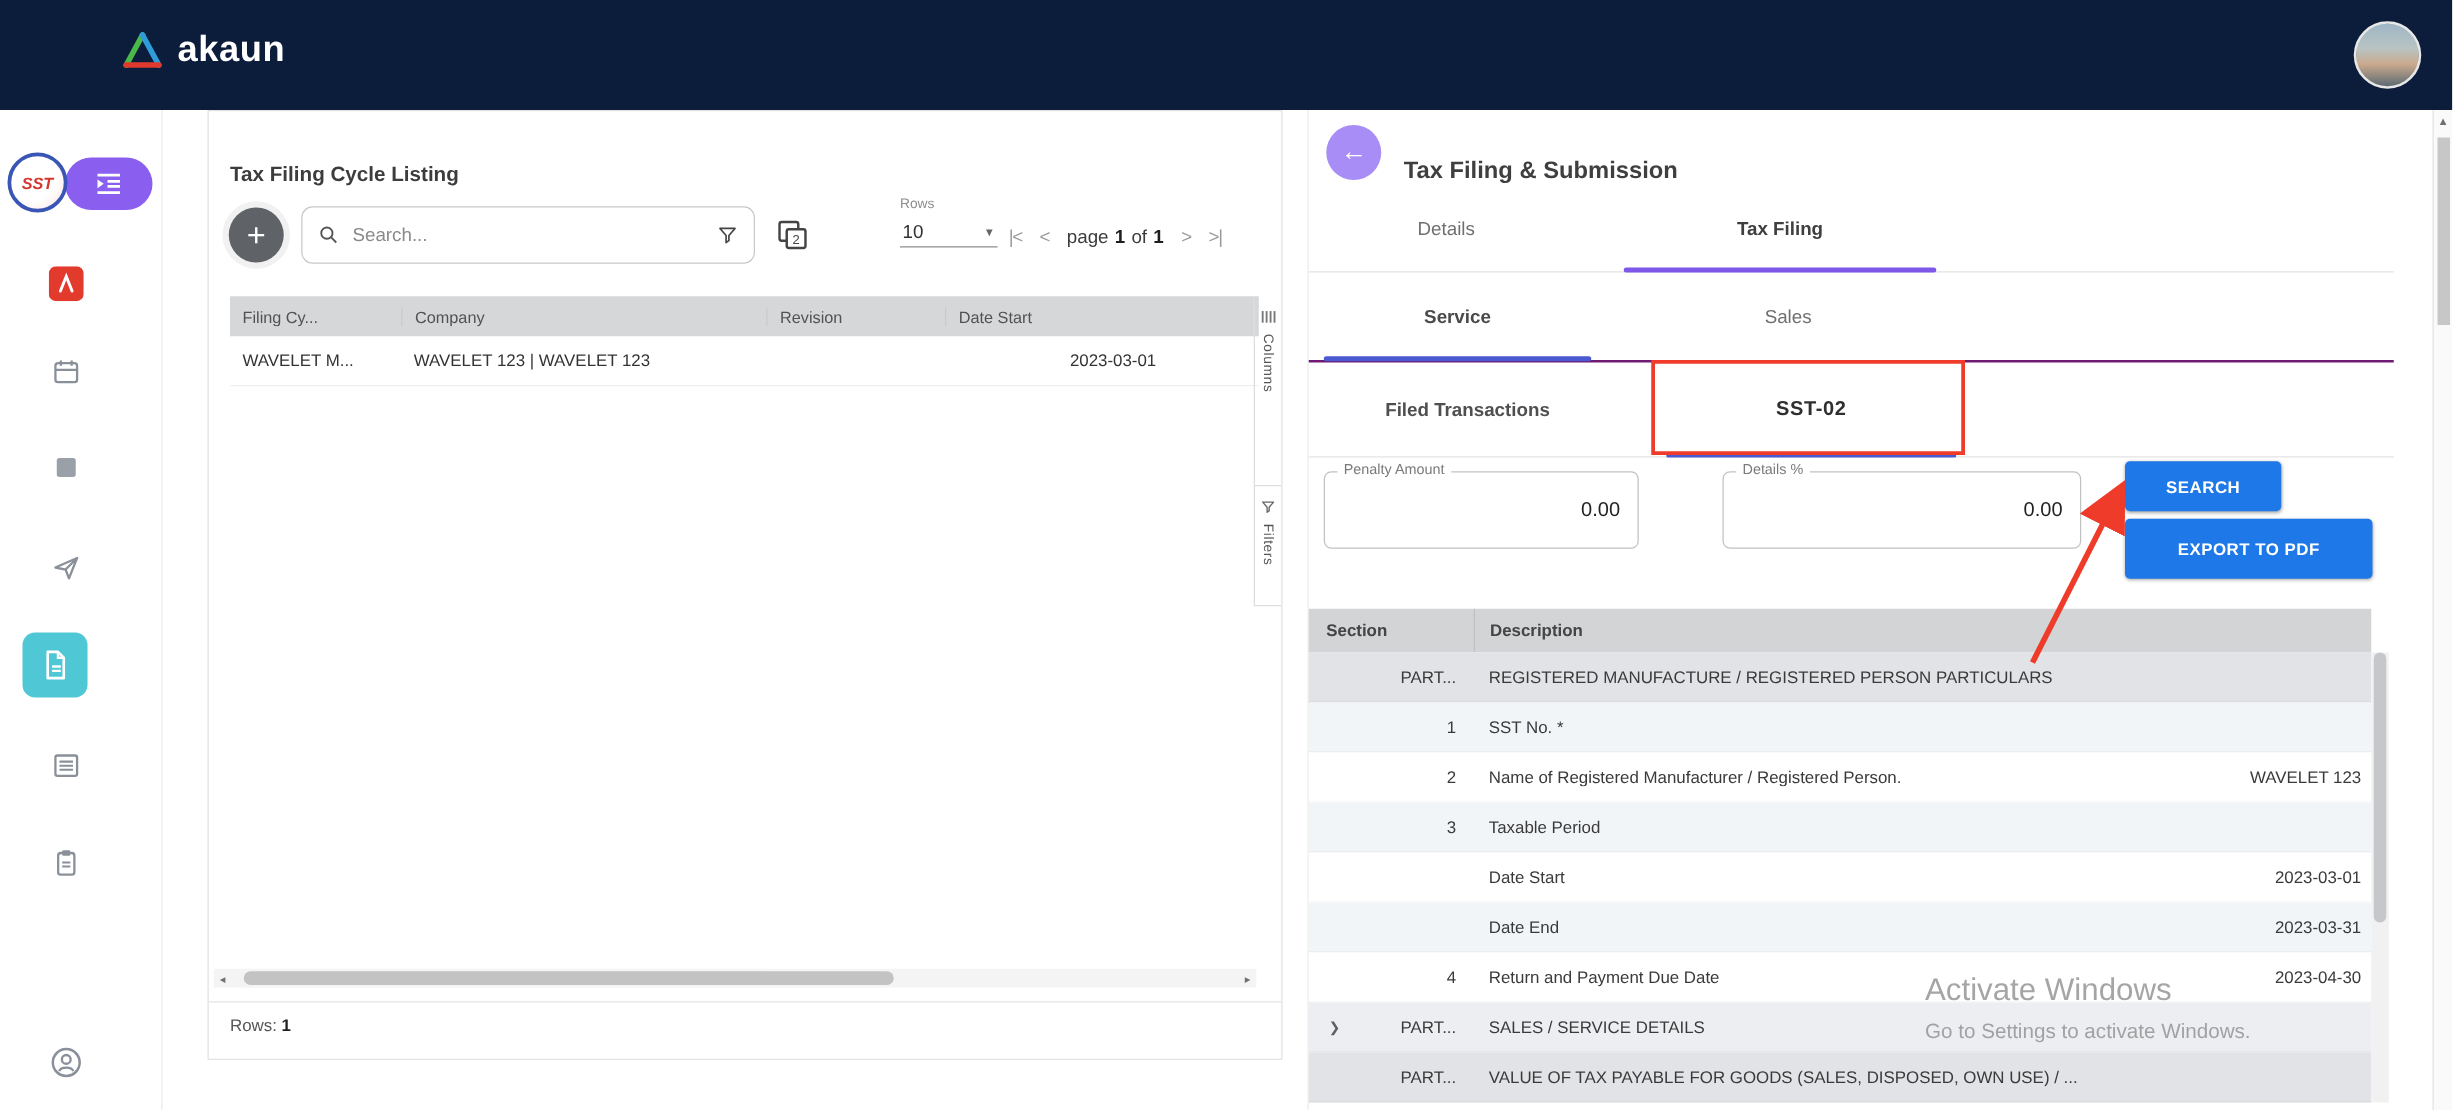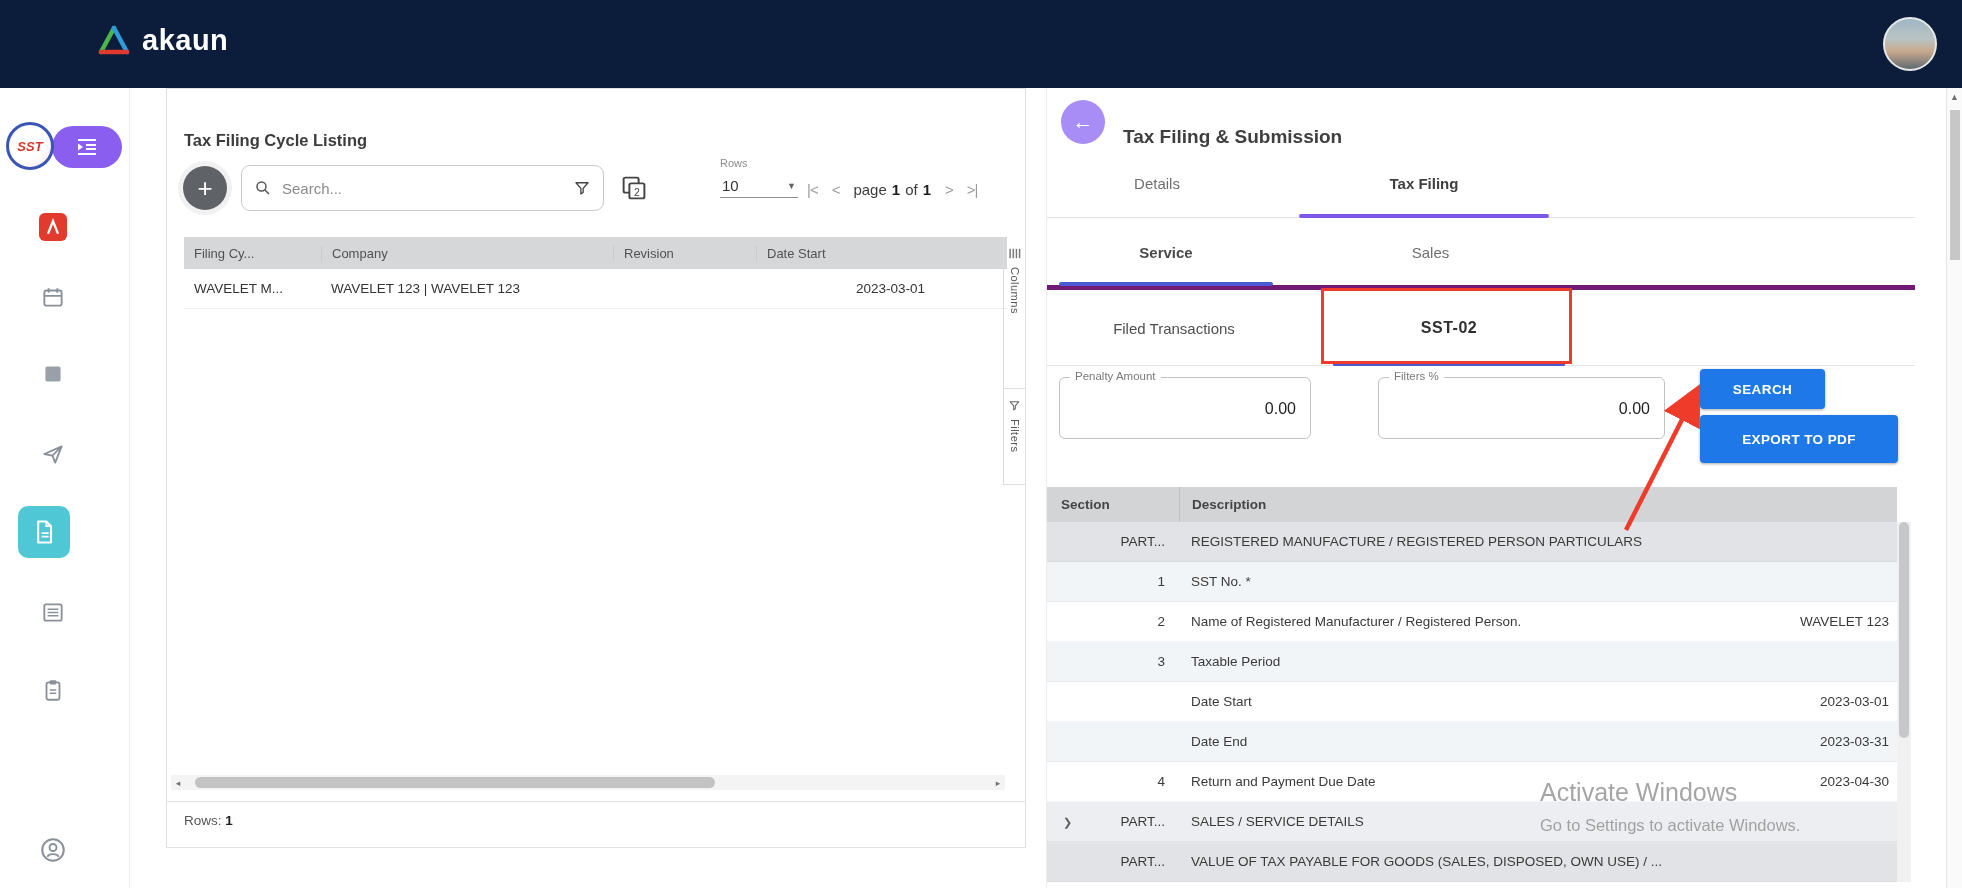--- a/index.html
+++ b/index.html
@@ -67,31 +67,31 @@
   .strip-label{writing-mode:vertical-rl;font-size:11px;color:#555;letter-spacing:.5px;margin-top:7px;}
 
   
   .panel-right{position:absolute;left:1046px;top:88px;width:868px;height:800px;background:#fff;border-left:1px solid #ececec;}
   .back-btn{position:absolute;left:14px;top:12px;width:44px;height:44px;border-radius:50%;background:#a78df5;border:none;
     color:#fff;font-size:21px;display:flex;align-items:center;justify-content:center;cursor:pointer;}
   .rp-title{position:absolute;left:76px;top:22px;font-size:19px;font-weight:600;color:#3f3f3f;}
 
   .tab-row{position:absolute;left:0;width:868px;display:flex;gap:36px;}
   .tabs-1{top:62px;height:68px;border-bottom:1px solid #e4e4e4;}
-  .tabs-2{top:131px;height:71px;border-bottom:5px solid #701a75;}
+  .tabs-2{top:131px;height:71px;border-bottom:2px solid #701a75;}
   .tabs-3{top:203px;height:75px;border-bottom:1px solid #e4e4e4;}
   .tab{position:relative;display:flex;align-items:center;justify-content:center;cursor:pointer;font-size:15px;color:#6f6f6f;}
   .tab .underline{position:absolute;left:0;bottom:-1px;width:100%;height:4px;border-radius:2px;}
   .t-details{width:180px;margin-left:20px;}
   .t-taxfiling{width:250px;margin-left:16px;color:#3f3f3f;font-weight:600;}
   .t-taxfiling .underline{background:#7e57e8;}
   .t-service{width:214px;margin-left:12px;color:#4a4a4a;font-weight:600;}
   .t-service .underline{background:#4c5ad1;}
   .t-sales{width:215px;margin-left:14px;}
-  .t-filed{width:230px;margin-left:12px;color:#4f4f4f;font-weight:400;}
+  .t-filed{width:230px;margin-left:12px;color:#4f4f4f;font-weight:700;}
   .t-sst{width:232px;margin-left:8px;color:#2f2f2f;font-weight:bold;font-size:16px;letter-spacing:.5px;}
   .t-sst .underline{background:#4c5ad1;height:3.5px;}
 
   .field{position:absolute;height:62px;border:1px solid #c2c2c2;border-radius:6px;background:#fff;}
   .f-pa{left:12px;top:289px;width:252px;}
   .f-pp{left:331px;top:289px;width:287px;}
   .field .flabel{position:absolute;left:10px;top:-8px;background:#fff;padding:0 5px;font-size:11.5px;color:#7a7a7a;}
   .field .fvalue{position:absolute;right:14px;top:0;height:62px;display:flex;align-items:center;font-size:16px;color:#222;}
 
   .btn-blue{position:absolute;background:#1e78e8;color:#fff;border:none;border-radius:4px;font-size:13.5px;font-weight:bold;
@@ -340,21 +340,21 @@
           <span>SST-02</span>
           <span class="underline"></span>
         </div>
     </div>
 
     <div class="field f-pa">
       <span class="flabel">Penalty Amount</span>
       <span class="fvalue">0.00</span>
     </div>
     <div class="field f-pp">
-      <span class="flabel">Filters %</span>
+      <span class="flabel">Details %</span>
       <span class="fvalue">0.00</span>
     </div>
 
     <button class="btn-blue btn-search">SEARCH</button>
     <button class="btn-blue btn-export">EXPORT TO PDF</button>
 
     <div class="st-header">
       <div class="st-h sec">Section</div>
       <div class="st-h desc">Description</div>
       <div class="st-h"></div>

